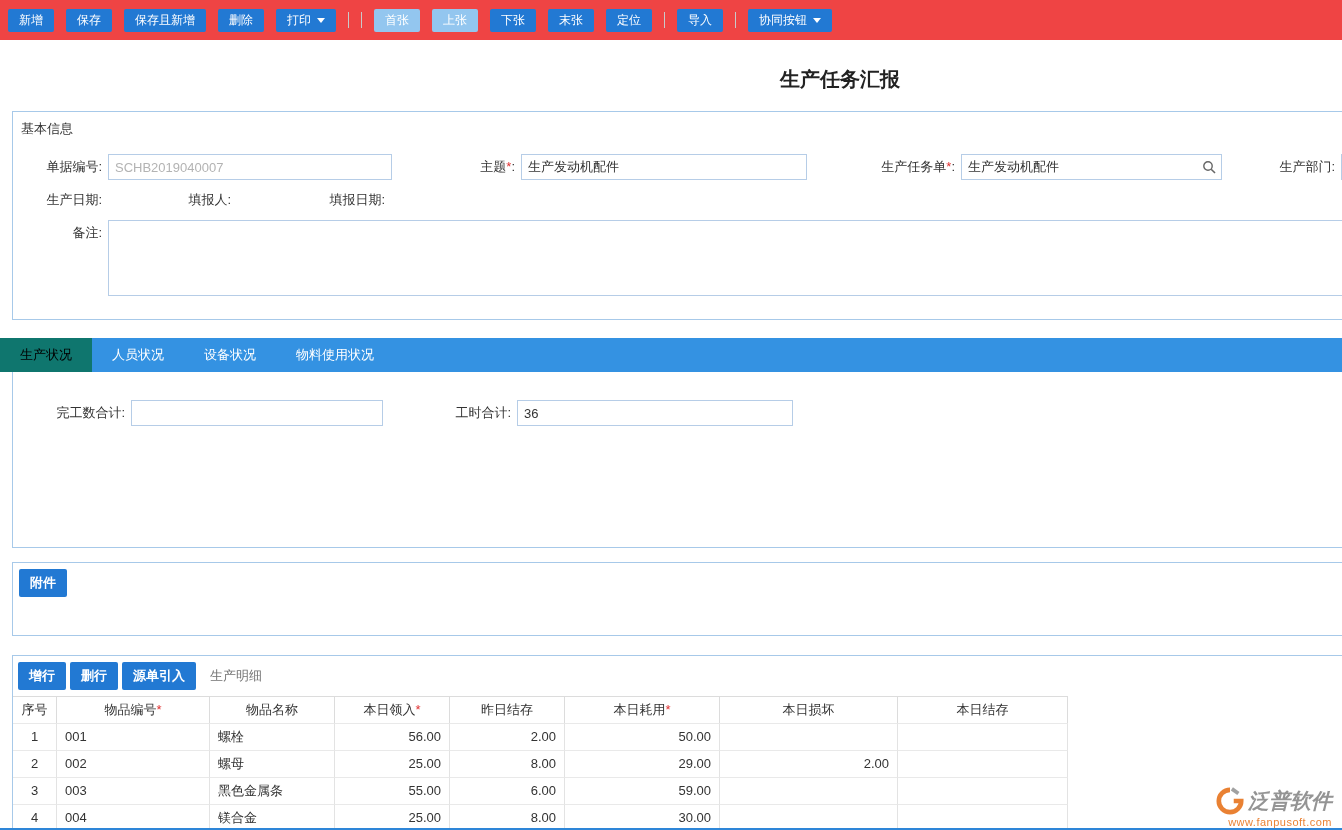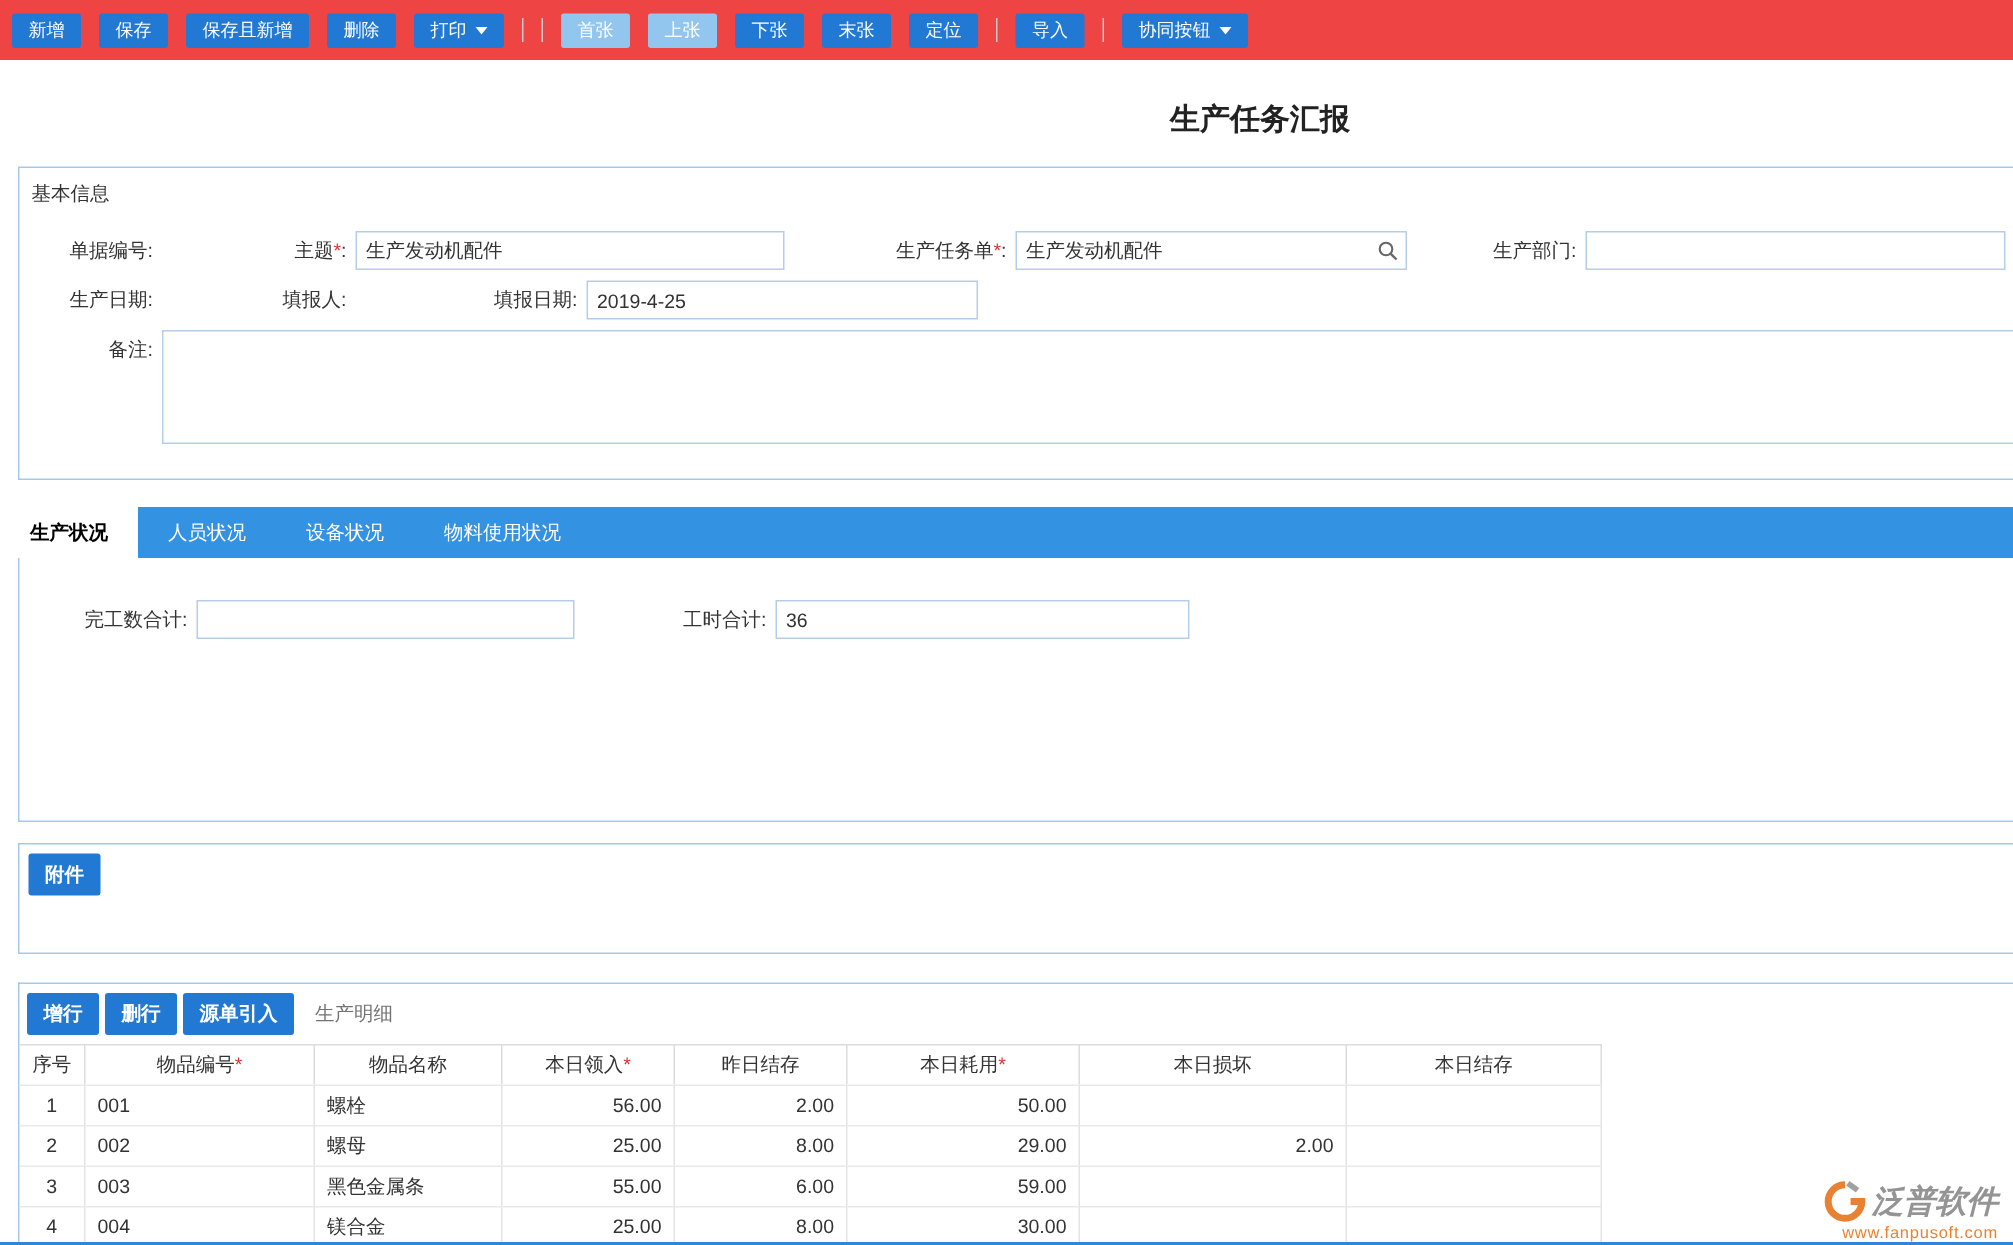--- a/index.html
+++ b/index.html
@@ -32,21 +32,21 @@
   .finput { height:26px; border:1px solid #b6cde7; font-size:13px; color:#333; padding:0 6px; font-family:inherit; background:#fff; }
   .finput.gray { color:#b3b3b3; }
   .iw1 { width:284px; } .iw2 { width:286px; } .iw3 { width:261px; } .iw4 { width:280px; }
   .input-wrap { position:relative; display:inline-block; }
   .input-icon { position:absolute; right:6px; top:6px; cursor:pointer; }
   .fremark { width:1544px; height:76px; border:1px solid #b6cde7; resize:none; font-family:inherit; font-size:13px; color:#333; padding:4px 6px; }
 
   
   .tabbar { display:flex; align-items:stretch; width:1680px; height:34px; background:#3492e2; margin-top:18px; }
   .tab { color:#fff; font-size:13px; display:flex; align-items:center; padding:0 20px; cursor:pointer; }
-  .tab.active { background:#ffffff; color:#000; font-weight:bold; }
+  .tab.active { background:#0f766e; color:#000; font-weight:normal; }
 
   .panel { margin-left:12px; width:1660px; height:176px; border:1px solid #a7c9e9; border-top:none; padding-top:28px; }
   .panel .frow { margin-bottom:0; }
   .plw1 { width:118px; } .plw2 { width:134px; }
   .piw1 { width:252px; } .piw2 { width:276px; }
 
   
   .attach-box { margin:14px 0 0 12px; width:1660px; height:74px; border:1px solid #a7c9e9; padding:6px 0 0 6px; }
 
   
@@ -100,39 +100,39 @@
 
   <div class="form">
 
     <div class="page-title">生产任务汇报</div>
 
     <div class="box basic">
       <div class="box-title">基本信息</div>
 
       <div class="frow">
         <span class="flabel lw1">单据编号:</span>
+        <input class="finput gray iw1" readonly="" value="SCHB2019040007" style="">
         <span class="flabel lw2"><span>主题</span><span class="req">*</span><span>:</span></span>
         <input class="finput iw2" value="生产发动机配件" style="">
         <span class="flabel lw3"><span>生产任务单</span><span class="req">*</span><span>:</span></span>
         <span class="input-wrap">
           <input class="finput iw3" value="生产发动机配件" style="">
           <svg class="input-icon" width="14" height="14" viewBox="0 0 14 14">
               <circle cx="6" cy="6" r="4.2" fill="none" stroke="#666" stroke-width="1.4"></circle>
               <line x1="9.2" y1="9.2" x2="13" y2="13" stroke="#666" stroke-width="1.6"></line>
             </svg>
         </span>
         <span class="flabel lw4">生产部门:</span>
         <input class="finput iw4" value="" style="">
       </div>
 
       <div class="frow">
         <span class="flabel lw1">生产日期:</span>
         <span class="flabel lw2">填报人:</span>
         <span class="flabel lw3">填报日期:</span>
-        <input class="finput iw3" value="2019-4-25" style="">
       </div>
 
       <div class="frow remark-row">
         <span class="flabel lw1">备注:</span>
         <textarea class="fremark" style=""></textarea>
       </div>
     </div>
 
     <div class="tabbar">
       <div class="tab active">生产状况</div>

